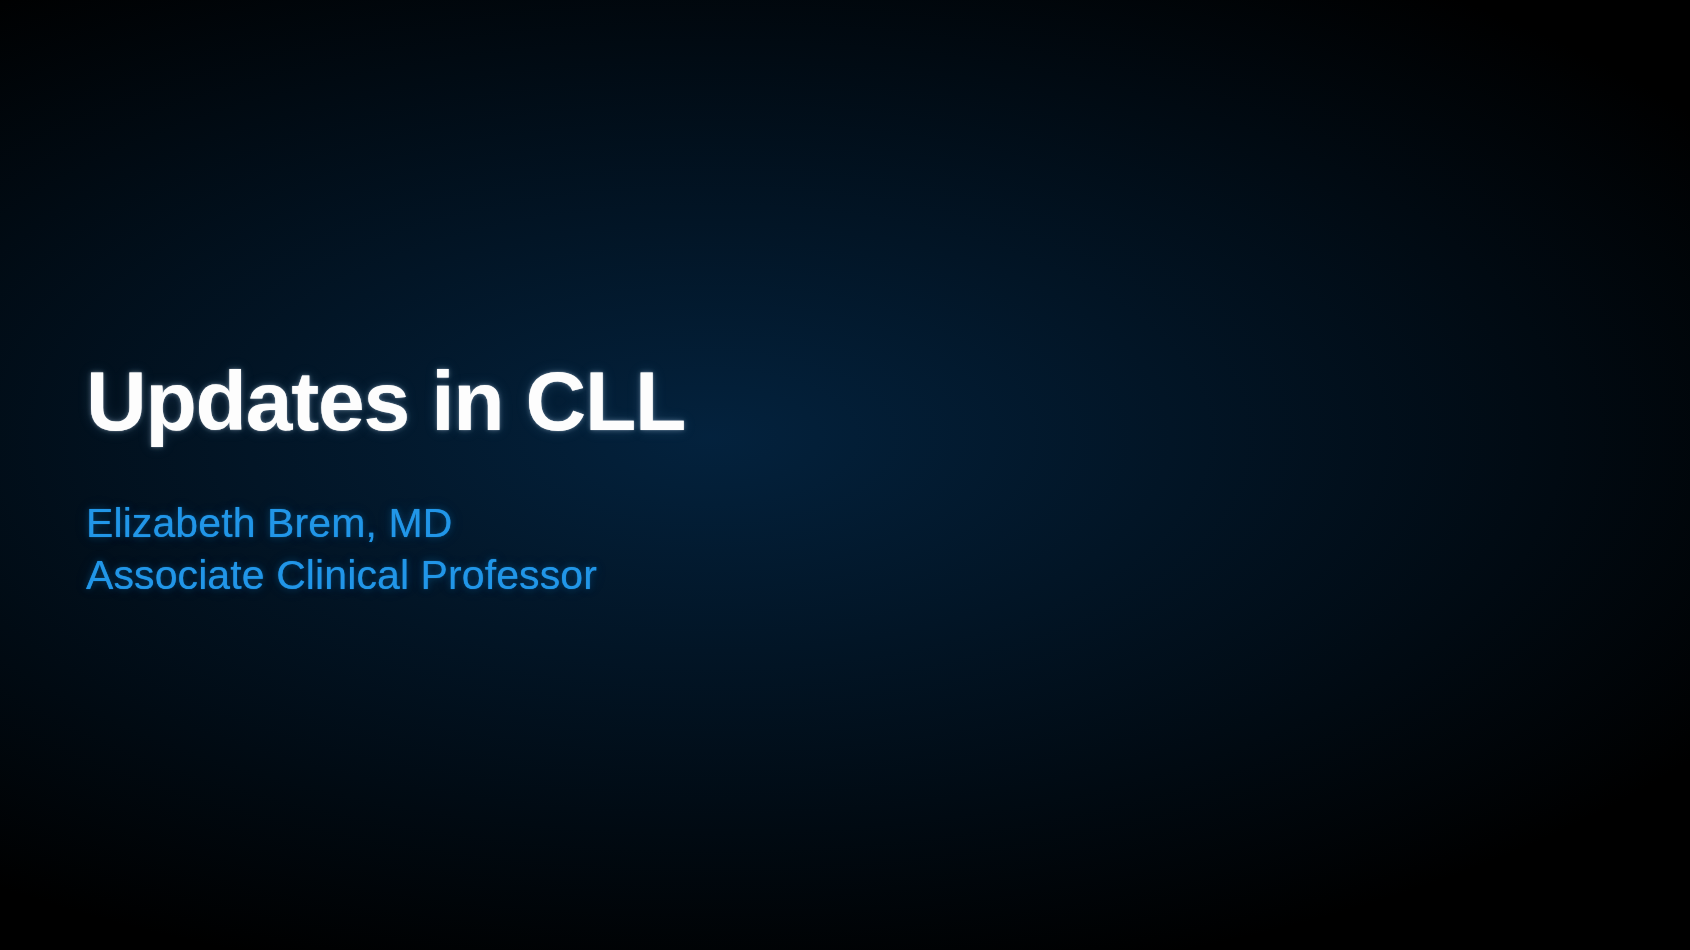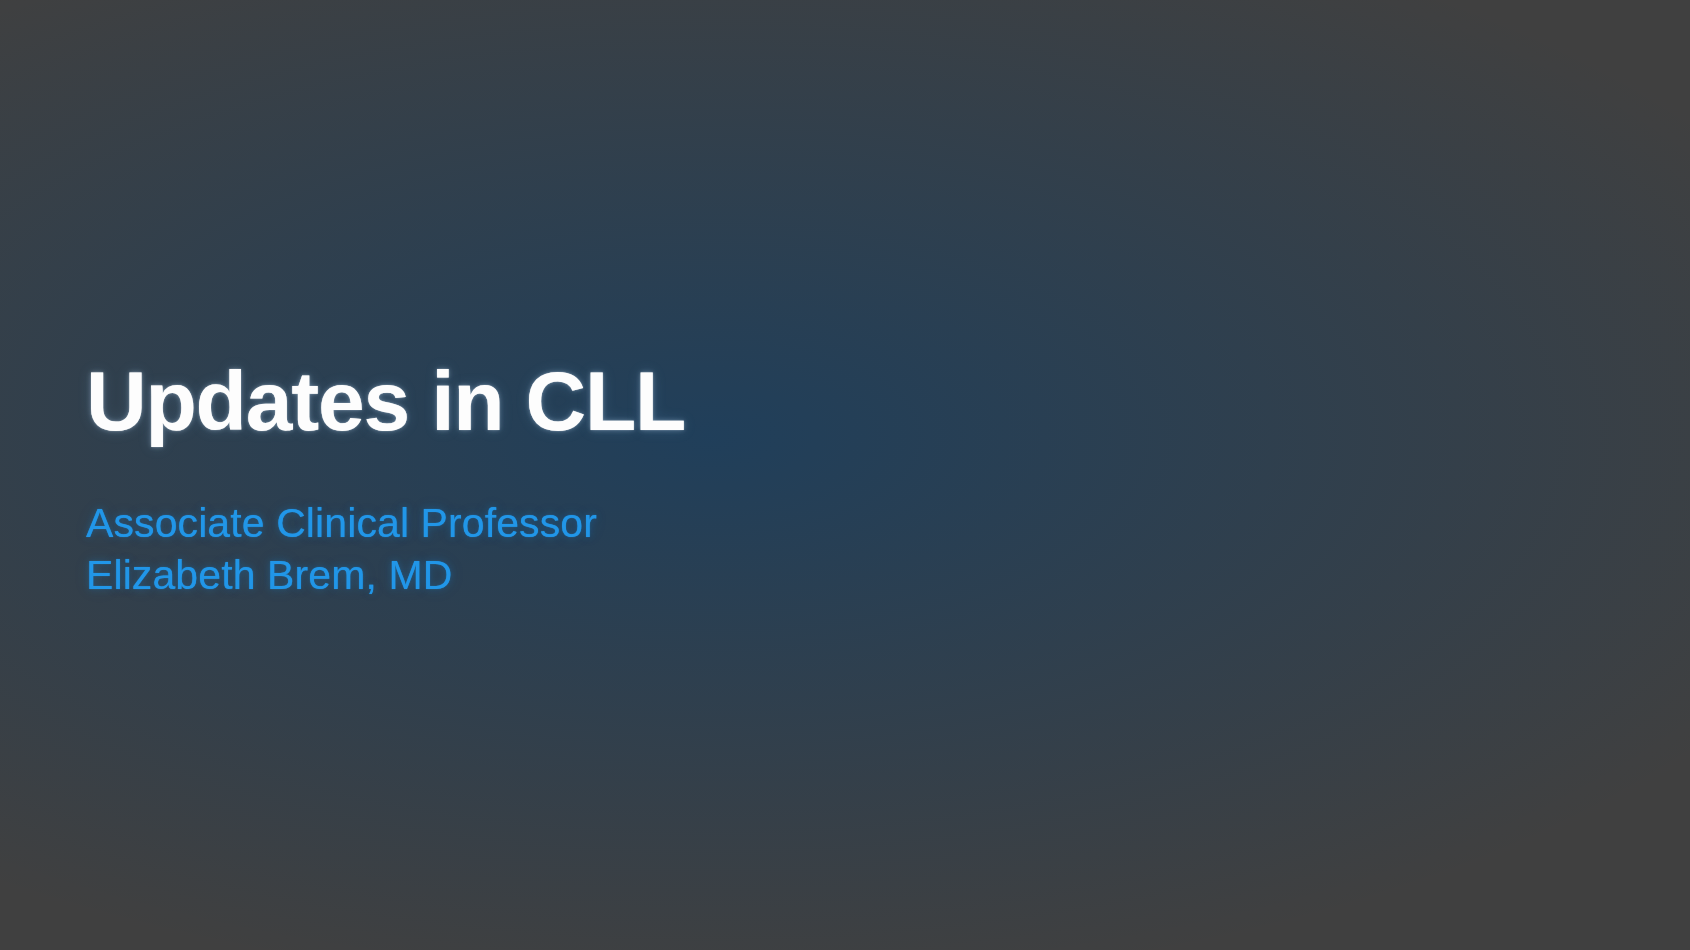--- a/index.html
+++ b/index.html
@@ -14,21 +14,21 @@
   body {
     font-family: "Liberation Sans", sans-serif;
     background: #013563;
   }
 
   
   .slide {
     position: relative;
     width: 1690px;
     height: 950px;
-    background: #404040;
+    background: #000000;
     overflow: hidden;
   }
 
   
   .slide::before {
     content: "";
     position: absolute;
     inset: 0;
     background:
       radial-gradient(115% 95% at 42% 46%, rgba(6, 62, 112, 0.55) 0%, rgba(1, 53, 99, 0) 62%);
@@ -81,19 +81,19 @@
 </head>
 <body>
 
 <div class="slide">
 
   <div class="slide-body">
 
     <h1 class="slide-title">Updates in CLL</h1>
 
     <ul class="slide-byline">
+      <li class="byline-line">Elizabeth Brem, MD</li>
       <li class="byline-line">Associate Clinical Professor</li>
-      <li class="byline-line">Elizabeth Brem, MD</li>
     </ul>
 
   </div>
 
 </div>
 
 </body></html>

